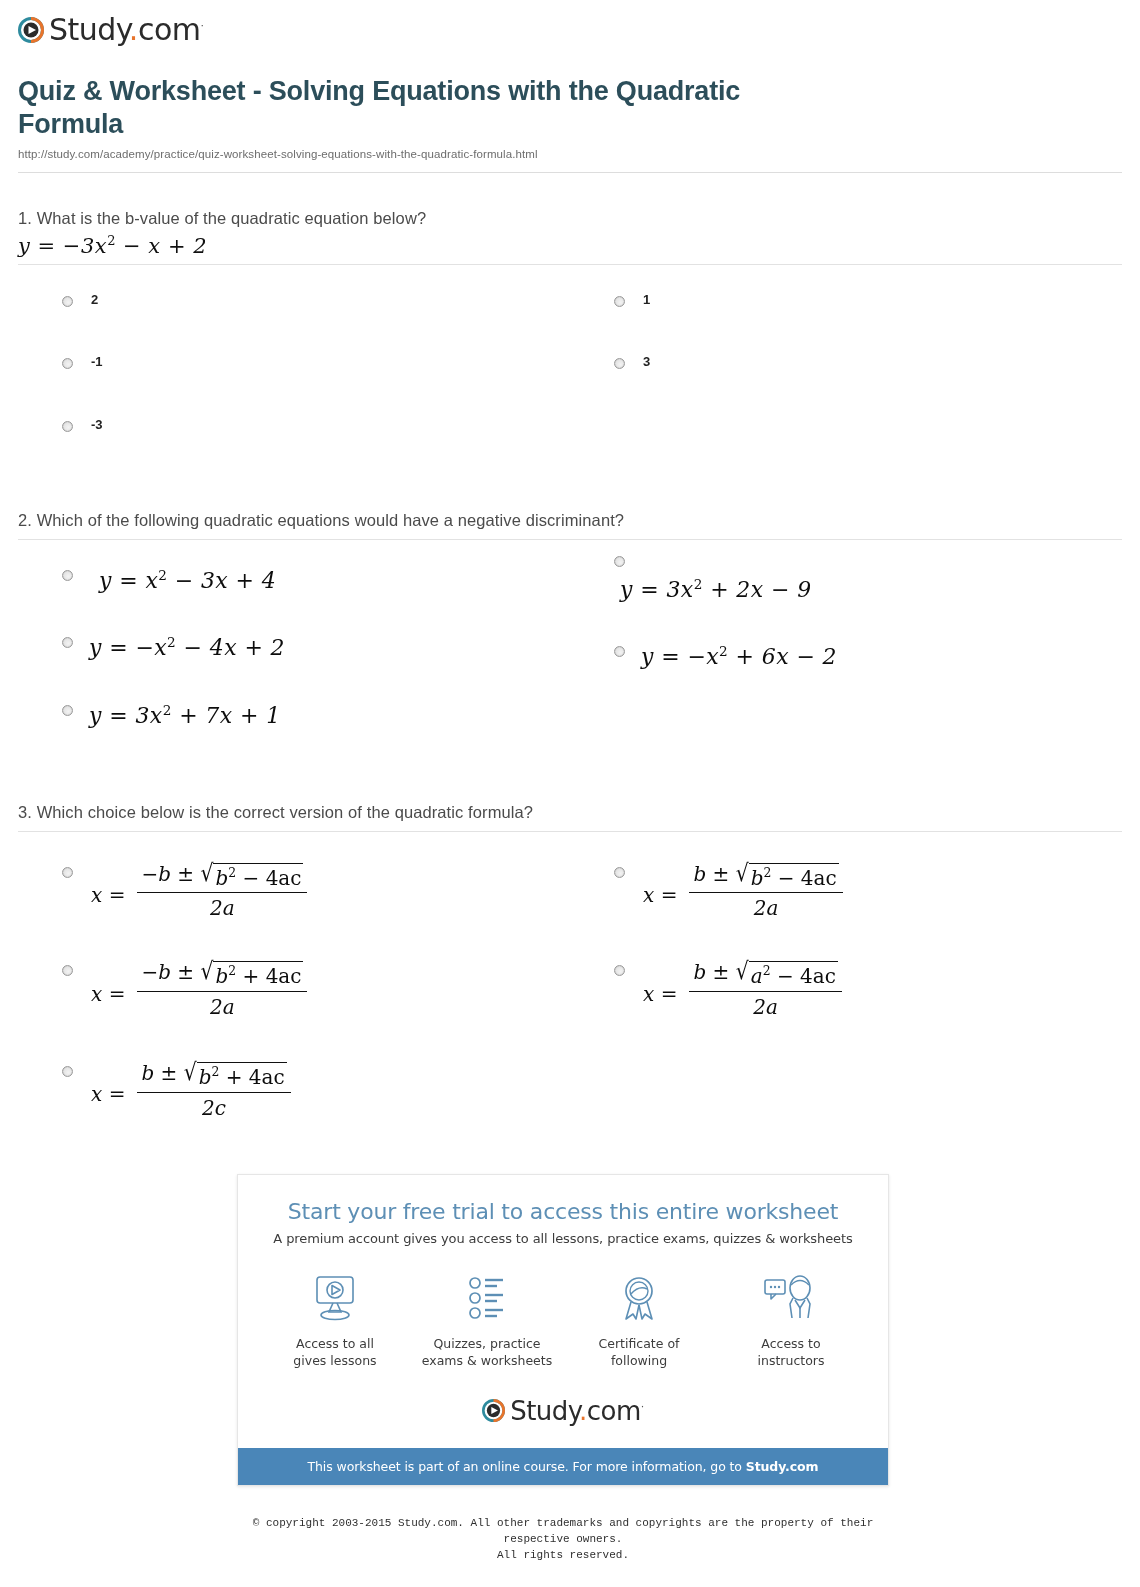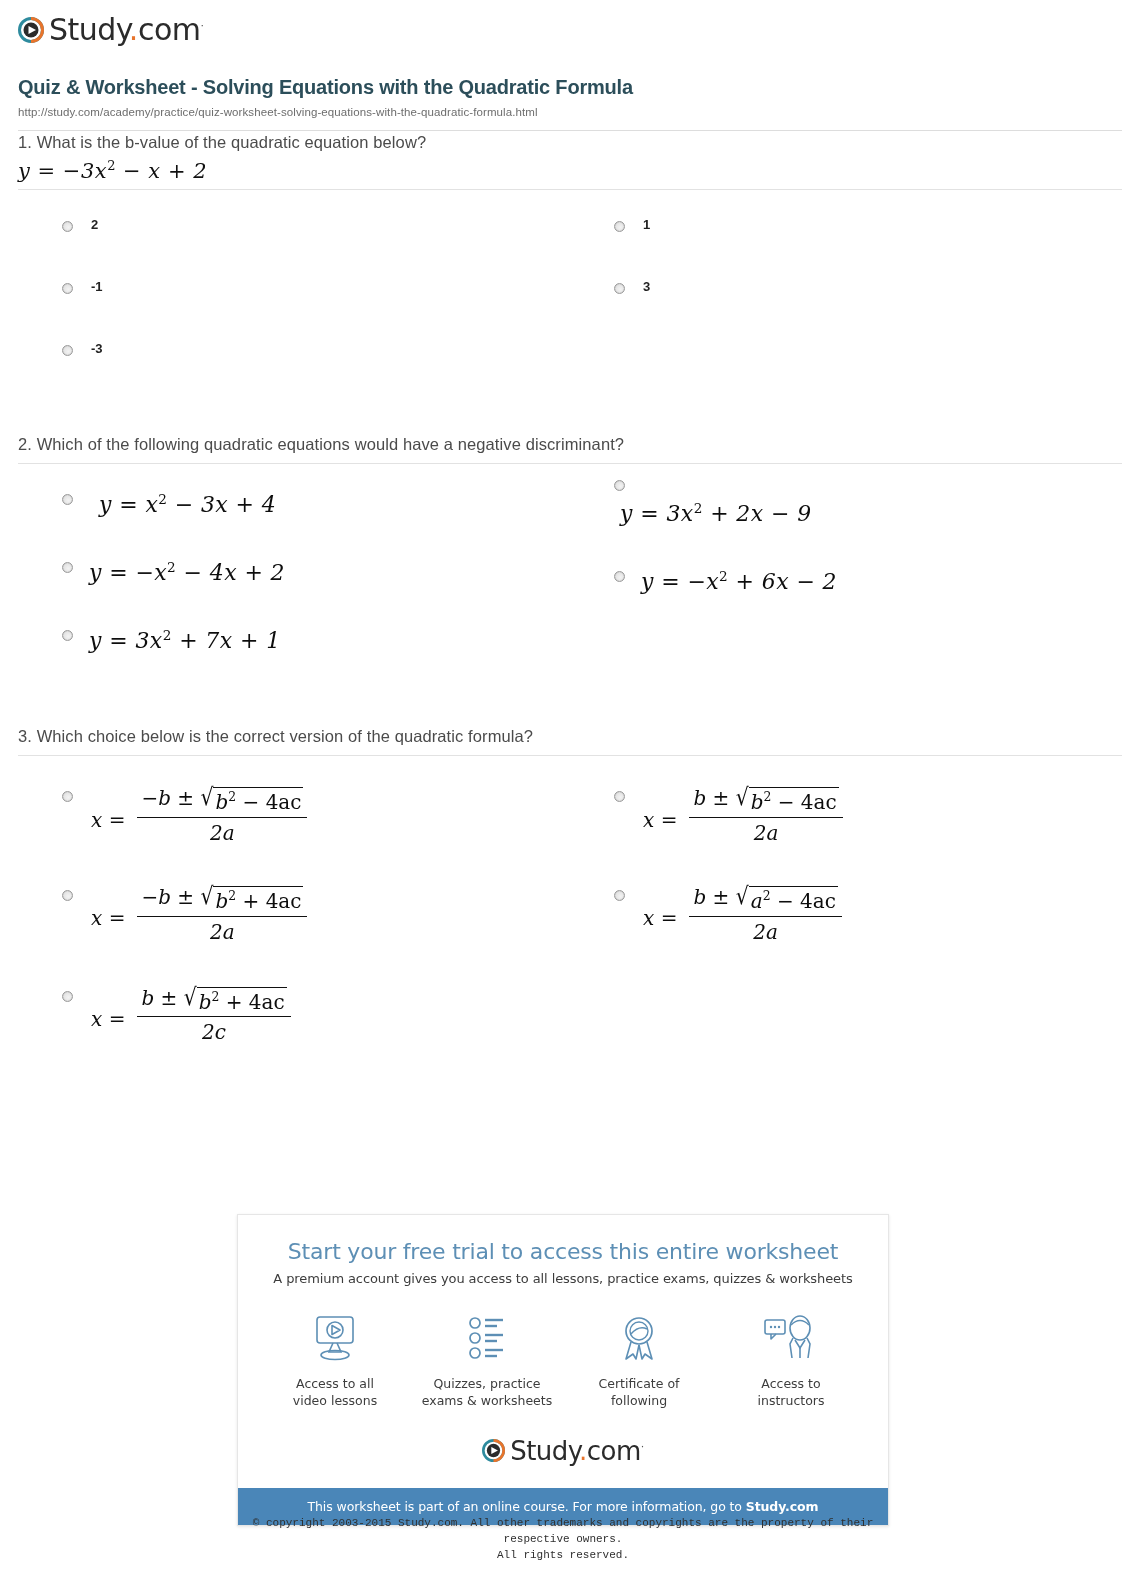--- a/index.html
+++ b/index.html
@@ -24,21 +24,21 @@
     color: #2b2b2b;
     font-weight: 400;
     font-family: "DejaVu Sans", sans-serif;
   }
   .logo-text .dot { color: #e8742c; }
   .logo-tm { font-size: 11px; vertical-align: super; color:#555; }
 
   .title-block { padding: 28px 20px 0 18px; }
   h1.page-title {
     margin: 0;
-    font-size: 20px;
+    font-size: 27px;
     line-height: 1.22;
     font-weight: bold;
     color: #2c4e5a;
     letter-spacing: -0.2px;
     max-width: 830px;
   }
   .page-url {
     margin-top: 7px;
     font-size: 11.5px;
     color: #6d6d6d;
@@ -150,21 +150,21 @@
     border-top: 1.5px solid #111;
     padding: 1px 2px 0 2px;
     margin-top: 1px;
   }
   .op { font-style: normal; }
 
   
   .promo {
     position: absolute;
     left: 237px;
-    top: 1214px;
+    top: 1174px;
     width: 652px;
     background: #ffffff;
     border: 1px solid #e6e6e6;
     box-shadow: 0 1px 3px rgba(0,0,0,0.10);
   }
   .promo-inner { padding: 24px 20px 6px 20px; text-align: center; }
   .promo-title {
     font-family: "DejaVu Sans", sans-serif;
     font-size: 22px;
     color: #5d8fb5;
@@ -239,21 +239,21 @@
     <span class="logo-text"><span>Study</span><span class="dot">.</span><span>com</span><span class="logo-tm">·</span></span>
   </div>
 </div>
 
 <div class="title-block">
   <h1 class="page-title">Quiz &amp; Worksheet - Solving Equations with the Quadratic Formula</h1>
   <div class="page-url">http://study.com/academy/practice/quiz-worksheet-solving-equations-with-the-quadratic-formula.html</div>
 </div>
 <div class="hr-top"></div>
 
-<div class="question" style="">
+<div class="question" style="margin-top:34px;">
   <div class="q-text">
     <span>1.</span>
     <span>What is the b-value of the quadratic equation below?</span>
   </div>
   <div class="q-equation"><span>y = −3x</span><sup class="exp">2</sup> <span>− x + 2</span></div>
   <div class="q-rule"></div>
 
   <div class="answers">
     <div class="answer-col-wrap">
       <div class="col">
@@ -431,21 +431,21 @@
           <svg width="52" height="48" viewBox="0 0 52 48">
             <rect x="8" y="3" width="36" height="26" rx="3" fill="none" stroke="#5d8fb5" stroke-width="1.6"></rect>
             <circle cx="26" cy="16" r="8" fill="none" stroke="#5d8fb5" stroke-width="1.6"></circle>
             <polygon points="23,11.5 31,16 23,20.5" fill="none" stroke="#5d8fb5" stroke-width="1.6" stroke-linejoin="round"></polygon>
             <path d="M24 29 L20 38 L32 38 L28 29" fill="none" stroke="#5d8fb5" stroke-width="1.6"></path>
             <ellipse cx="26" cy="41" rx="14" ry="4.5" fill="none" stroke="#5d8fb5" stroke-width="1.6"></ellipse>
           </svg>
         </div>
         <div class="perk-label">
           <span>Access to all</span><br>
-          <span>video lessons</span>
+          <span>gives lessons</span>
         </div>
       </div>
 
       <div class="perk">
         <div class="perk-icon">
           <svg width="52" height="48" viewBox="0 0 52 48">
             <circle cx="14" cy="9" r="5" fill="none" stroke="#5d8fb5" stroke-width="1.7"></circle>
             <circle cx="14" cy="24" r="5" fill="none" stroke="#5d8fb5" stroke-width="1.7"></circle>
             <circle cx="14" cy="39" r="5" fill="none" stroke="#5d8fb5" stroke-width="1.7"></circle>
             <line x1="24" y1="6" x2="42" y2="6" stroke="#5d8fb5" stroke-width="2.4"></line>

